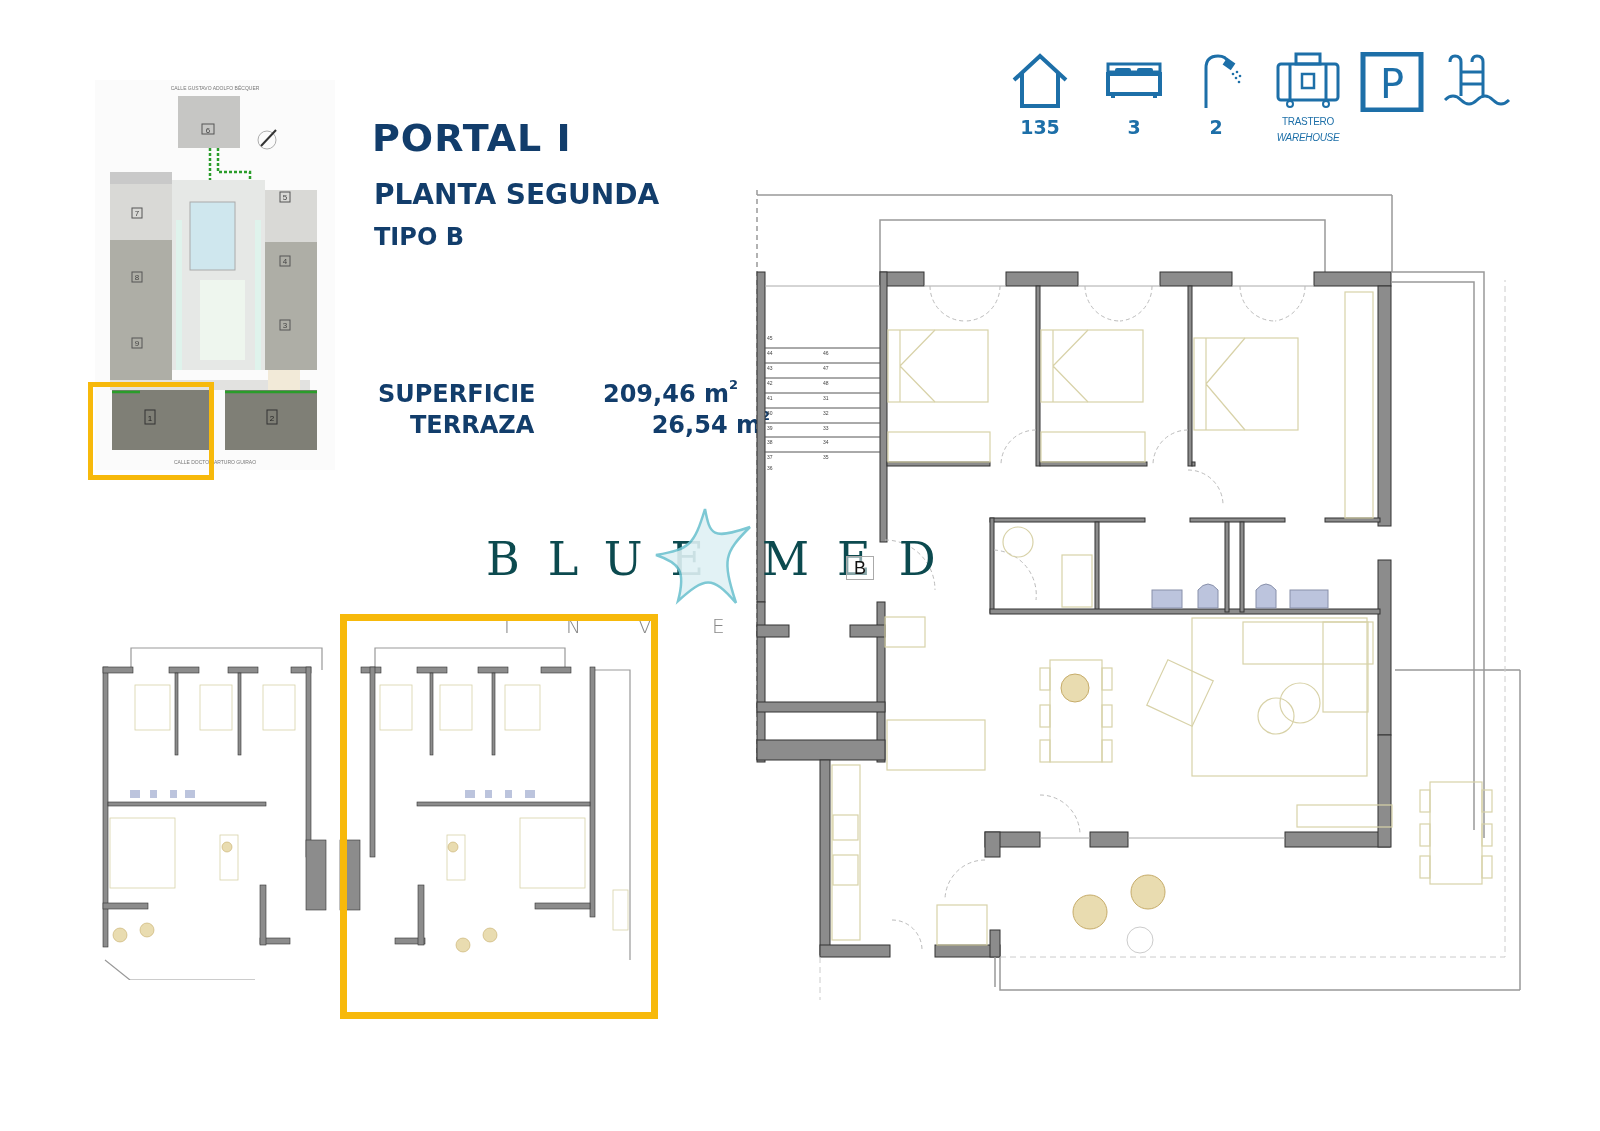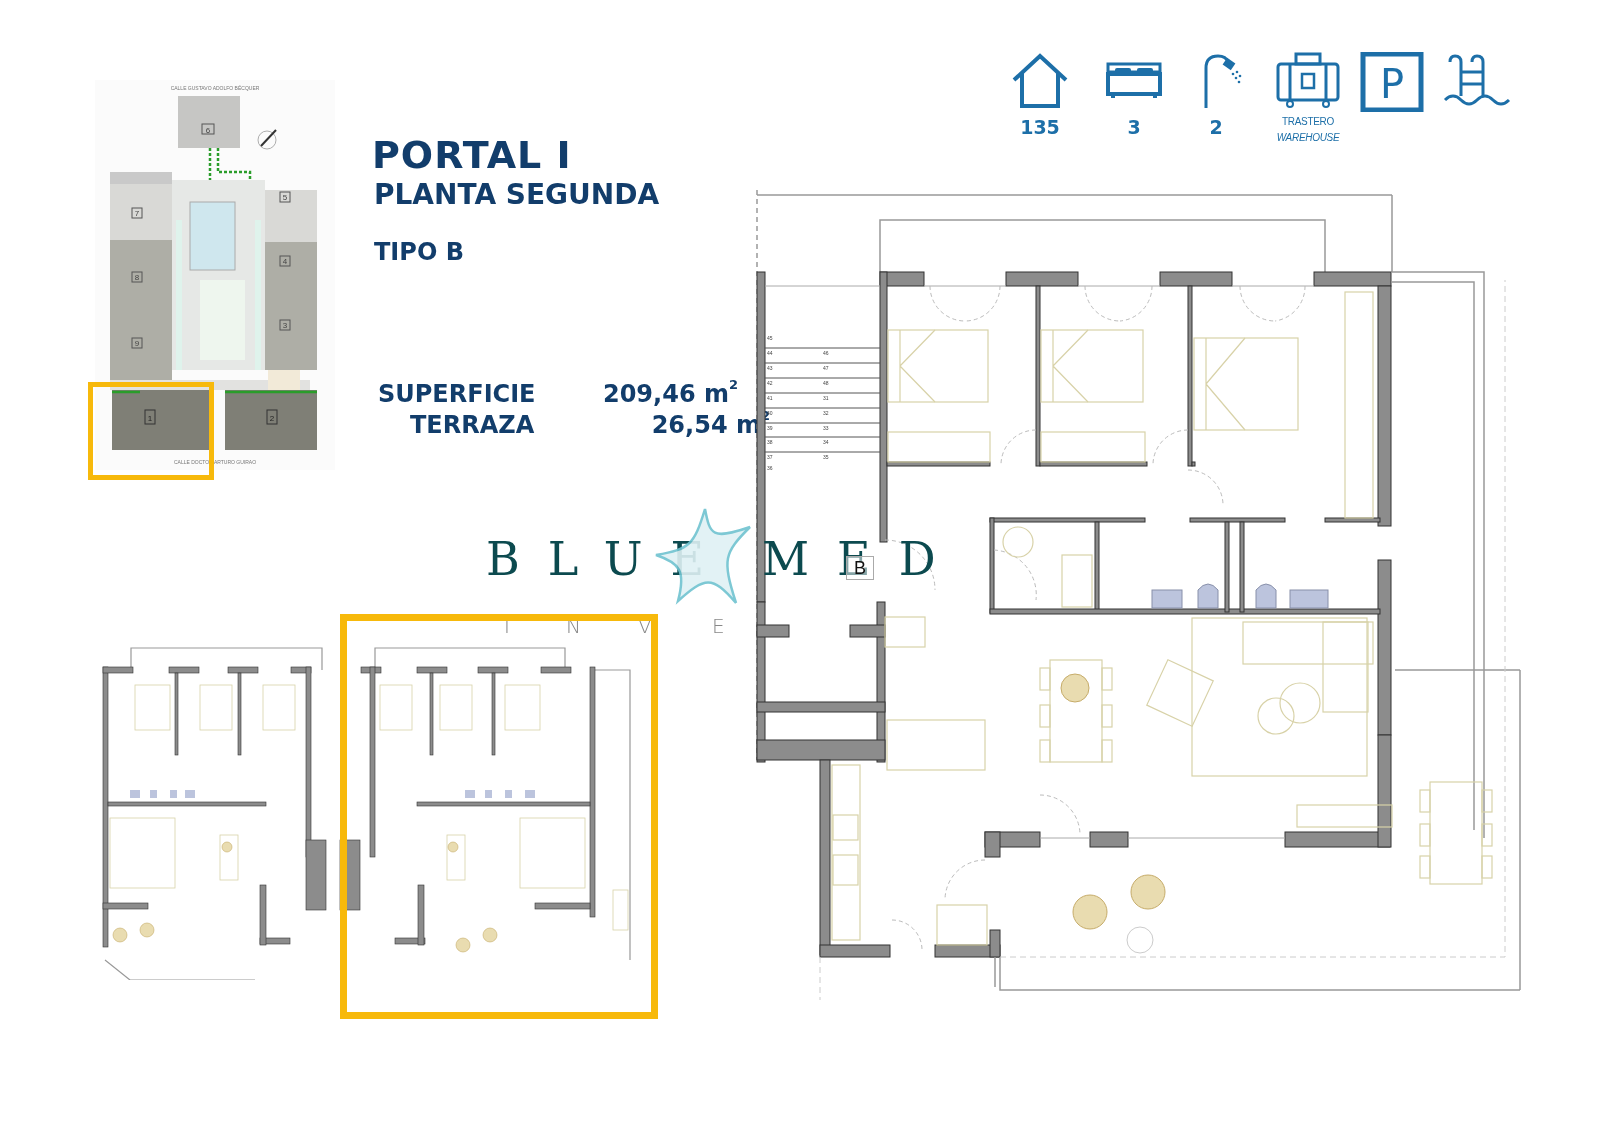--- a/index.html
+++ b/index.html
@@ -1,21 +1,21 @@
 <!DOCTYPE html>
 <html><head>
 <meta charset="utf-8">
 <style>
   html, body { margin:0; padding:0; background:#ffffff; }
   body { width:1600px; height:1131px; position:relative; overflow:hidden; font-family:"Liberation Sans", sans-serif; }
   .abs { position:absolute; }
   .title { color:#123d6b; font-family:"DejaVu Sans", sans-serif; font-weight:bold; }
-  #portal-title { left:372px; top:116px; font-size:38px; letter-spacing:1px;margin-top:17px; }
+  #portal-title { left:372px; top:116px; font-size:38px; letter-spacing:1px; }
   #planta { left:374px; top:178px; font-size:28px; }
-  #tipo { left:374px; top:223px; font-size:24px;margin-top:15px; }
+  #tipo { left:374px; top:223px; font-size:24px; }
   .area-row { position:absolute; left:378px; width:360px; font-family:"DejaVu Sans", sans-serif; font-weight:bold; color:#123d6b; font-size:24px; }
   .area-row .lbl { position:absolute; left:0; }
   .area-row .val { position:absolute; right:0; }
   .area-row sup { font-size:13px; vertical-align:top; position:relative; top:-3px; }
   #row-sup { top:380px; height:30px; }
   #row-ter { top:411px; height:30px;margin-left:32px; }
 
   .feat { position:absolute; top:52px; text-align:center; color:#1d6fa8; }
   .feat svg { display:block; margin:0 auto; }
   .feat .num { font-family:"DejaVu Sans", sans-serif; font-weight:bold; font-size:19px; color:#1d6fa8; margin-top:8px; }

